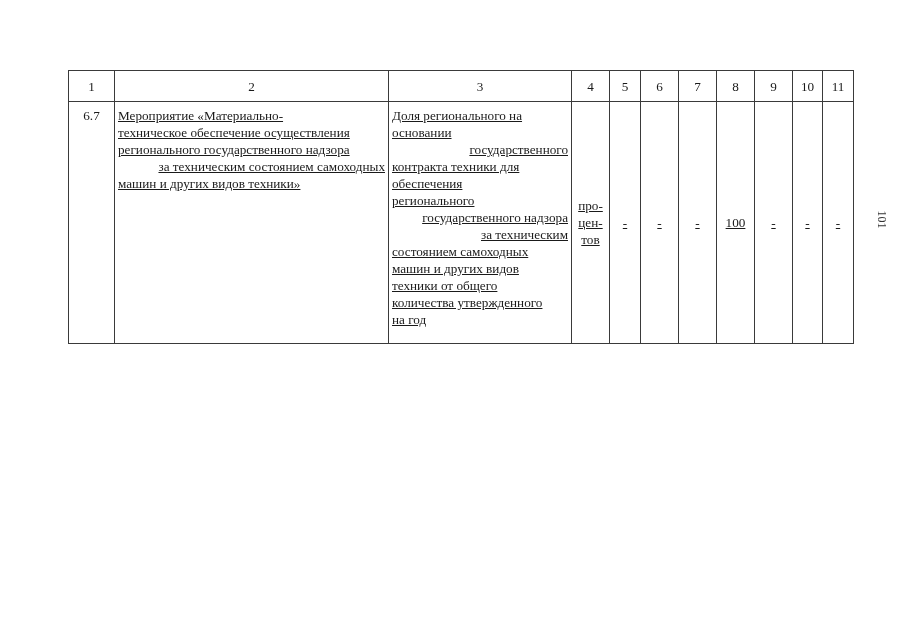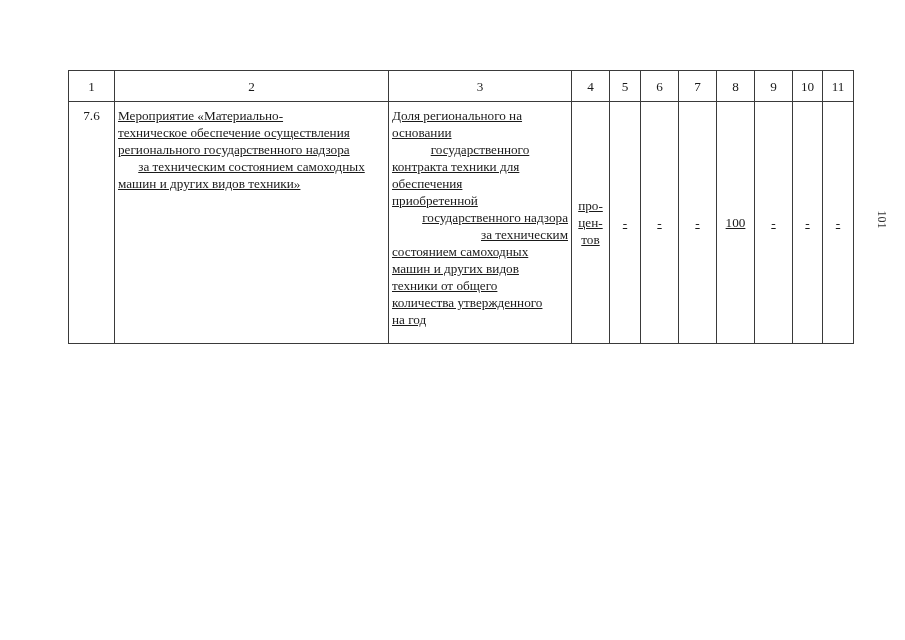--- a/index.html
+++ b/index.html
@@ -101,35 +101,35 @@
     <td class="c4">4</td>
     <td class="c5">5</td>
     <td class="c6">6</td>
     <td class="c7">7</td>
     <td class="c8">8</td>
     <td class="c9">9</td>
     <td class="c10">10</td>
     <td class="c11">11</td>
   </tr>
   <tr class="row">
-    <td class="num-cell">7.6</td>
+    <td class="num-cell">6.7</td>
     <td class="text-cell">
       <span class="unit-line" style="text-align:left">Мероприятие «Материально-</span>
       <span class="unit-line" style="text-align:left">техническое обеспечение осуществления</span>
       <span class="unit-line" style="text-align:left">регионального государственного надзора</span>
-      <span class="unit-line" style="text-align:center">за техническим состоянием самоходных</span>
+      <span class="unit-line" style="text-align:right">за техническим состоянием самоходных</span>
       <span class="unit-line" style="text-align:left">машин и других видов техники»</span>
     </td>
     <td class="text-cell">
       <span class="unit-line" style="text-align:left">Доля регионального на</span>
       <span class="unit-line" style="text-align:left">основании</span>
-      <span class="unit-line" style="text-align:center">государственного</span>
+      <span class="unit-line" style="text-align:right">государственного</span>
       <span class="unit-line" style="text-align:left">контракта техники для</span>
       <span class="unit-line" style="text-align:left">обеспечения</span>
-      <span class="unit-line" style="text-align:left">приобретенной</span>
+      <span class="unit-line" style="text-align:left">регионального</span>
       <span class="unit-line" style="text-align:right">государственного надзора</span>
       <span class="unit-line" style="text-align:right">за техническим</span>
       <span class="unit-line" style="text-align:left">состоянием самоходных</span>
       <span class="unit-line" style="text-align:left">машин и других видов</span>
       <span class="unit-line" style="text-align:left">техники от общего</span>
       <span class="unit-line" style="text-align:left">количества утвержденного</span>
       <span class="unit-line" style="text-align:left">на год</span>
     </td>
     <td class="mid-cell">
       <span class="unit-line">про-</span>

